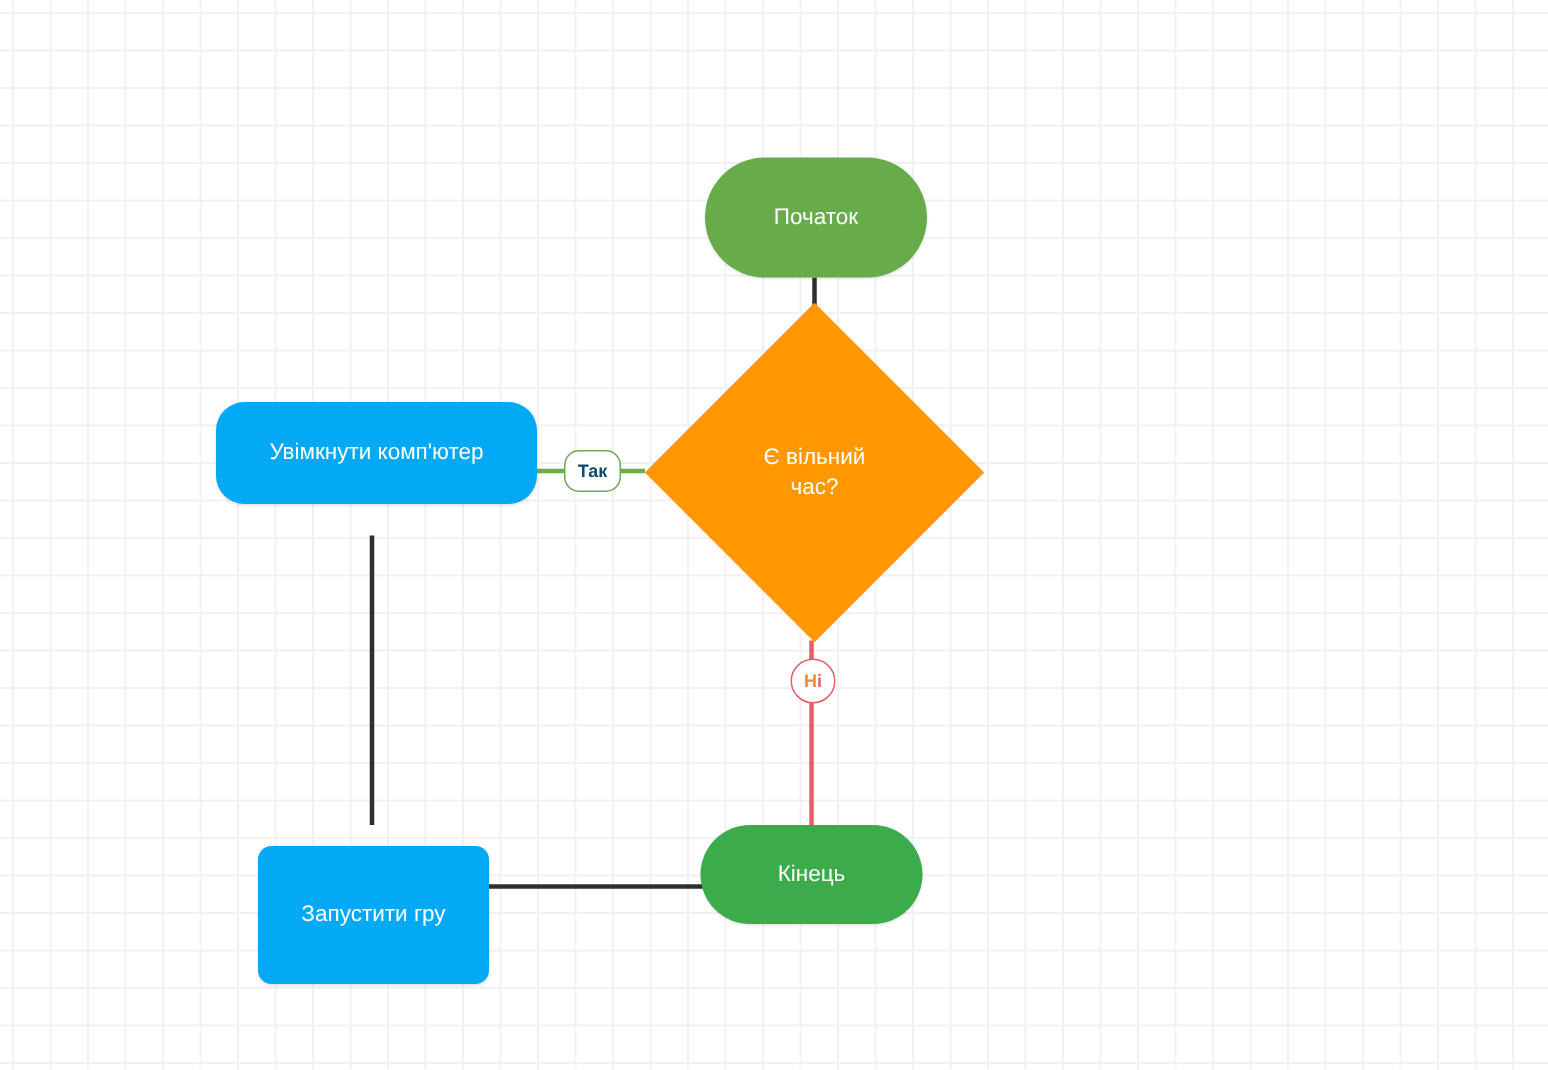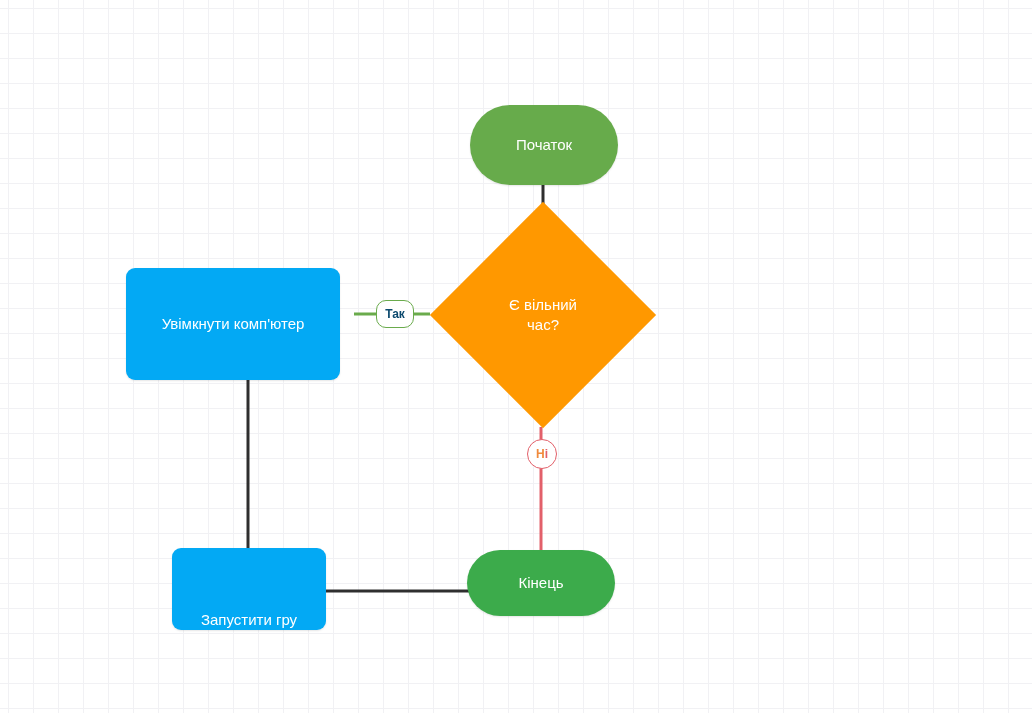--- a/index.html
+++ b/index.html
@@ -112,25 +112,25 @@
   <div class="node node-terminal" style="left:470px; top:105px; width:148px; height:80px;">
     <span class="node-label">Початок</span>
   </div>
 
   <div class="node node-decision" style="left:463px; top:235px; width:160px; height:160px;">
     <span class="diamond-shape"></span>
     <span class="node-label">Є вільний
 час?</span>
   </div>
 
-  <div class="node node-process" style="left:126px; top:268px; width:214px; height:112px;">
+  <div class="node node-process" style="left:144px; top:268px; width:214px; height:68px;border-radius:19px;">
     <span class="node-label">Увімкнути комп'ютер</span>
   </div>
 
-  <div class="node node-process" style="left:172px; top:548px; width:154px; height:82px;align-items:flex-end;">
+  <div class="node node-process" style="left:172px; top:564px; width:154px; height:92px;">
     <span class="node-label">Запустити гру</span>
   </div>
 
   <div class="node node-terminal" style="left:467px; top:550px; width:148px; height:66px; background:#3cab4b;">
     <span class="node-label">Кінець</span>
   </div>
 
   <div class="edge-badge badge-yes" style="left:376px; top:300px; width:38px; height:28px;">
     <span>Так</span>
   </div>

